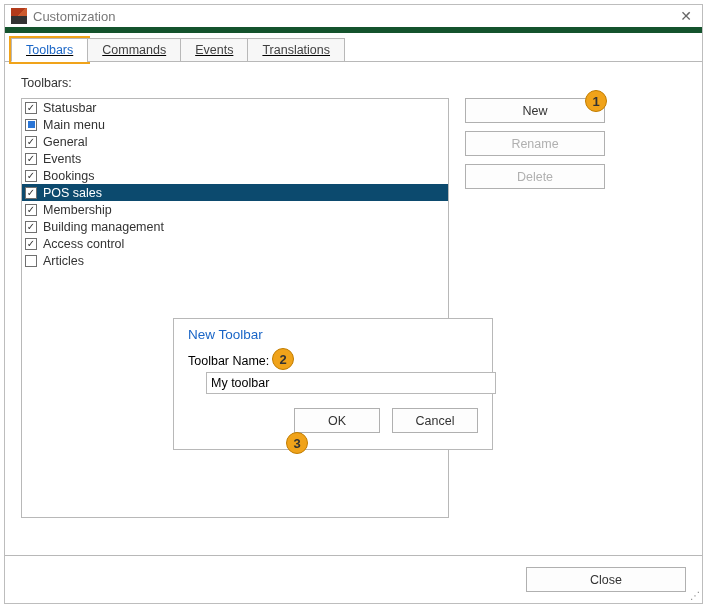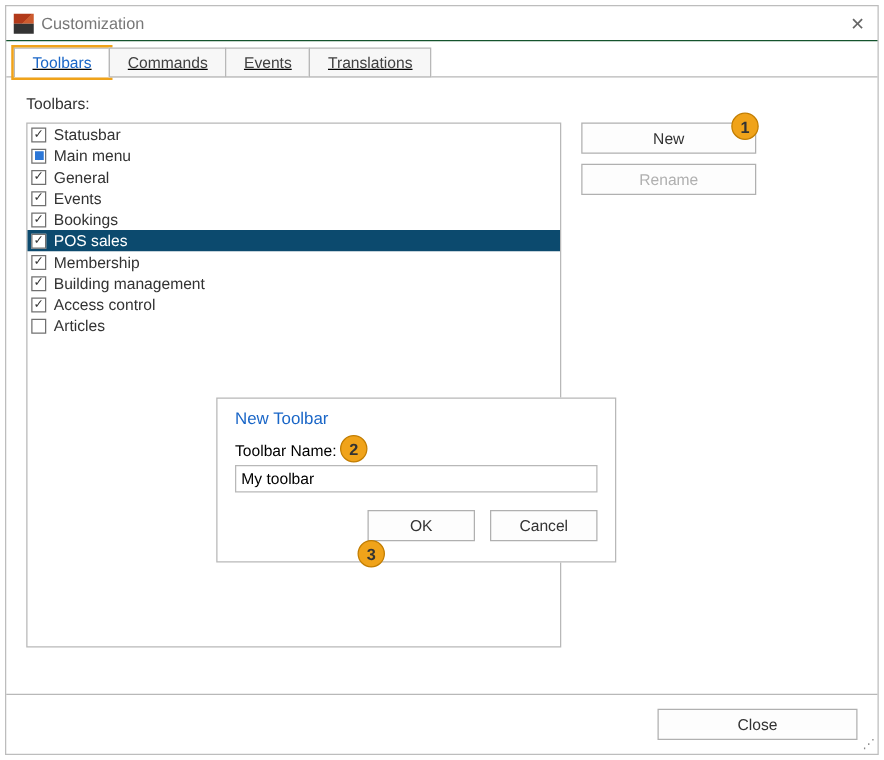--- a/index.html
+++ b/index.html
@@ -5,21 +5,21 @@
   * { box-sizing: border-box; font-family: "Segoe UI", Tahoma, sans-serif; }
   body { margin: 0; padding: 4px; background: #fff; }
   .window {
     width: 699px; height: 600px;
     border: 1px solid #bdbdbd;
     position: relative;
     background: #fff;
   }
   .titlebar {
     height: 28px; display: flex; align-items: center;
-    padding: 0 6px; border-bottom: 1px solid #14532d;
+    padding: 0 6px; border-bottom: 6px solid #14532d;
   }
   .app-icon {
     width: 16px; height: 16px; margin-right: 6px; position: relative;
   }
   .app-icon::before {
     content: ""; position: absolute; left:0; top:0; width:16px; height:8px;
     background: linear-gradient(135deg,#b23a1a 0 60%, #cc5b2f 60% 100%);
   }
   .app-icon::after {
     content:""; position:absolute; left:0; top:8px; width:16px; height:8px;
@@ -79,20 +79,21 @@
   .dialog {
     position:absolute; left:168px; top:256px; width:320px;
     border:1px solid #b8b8b8; background:#fff; padding: 8px 14px 16px 14px;
     z-index:10;
   }
   .dialog-title { color:#1a66c7; font-size:13.5px; margin-bottom:12px; }
   .field-label { font-size:12.5px; margin-bottom:4px; }
   .text-input {
     width:100%; height:22px; border:1px solid #b8b8b8; font-size:12.5px;
     padding:2px 4px;
+    margin-left:18px;
   }
   .dialog-btns { display:flex; gap:12px; justify-content:flex-end; margin-top:14px; }
   .dialog-btns .btn { width:86px; }
   .footer {
     position:absolute; bottom:0; left:0; right:0; height:48px;
     border-top:1px solid #b8b8b8; display:flex; align-items:center;
     justify-content:flex-end; padding:0 16px;
   }
   .footer .btn { width:160px; }
   .gripper {
@@ -166,20 +167,21 @@
             <span class="chk "></span>
             <span>Articles</span>
           </div>
         </div>
       <div class="side-buttons">
         <div style="position:relative">
           <div class="btn">New</div>
           <div class="callout" style="right:-2px; top:-8px">1</div>
         </div>
         <div class="btn disabled">Rename</div>
+        <div class="btn disabled">Delete</div>
       </div>
     </div>
 
     <div class="dialog">
       <div class="dialog-title">New Toolbar</div>
       <div style="position:relative">
         <div class="field-label">Toolbar Name:</div>
         <div class="callout" style="left:84px; top:-6px">2</div>
       </div>
       <div class="caret-input">

